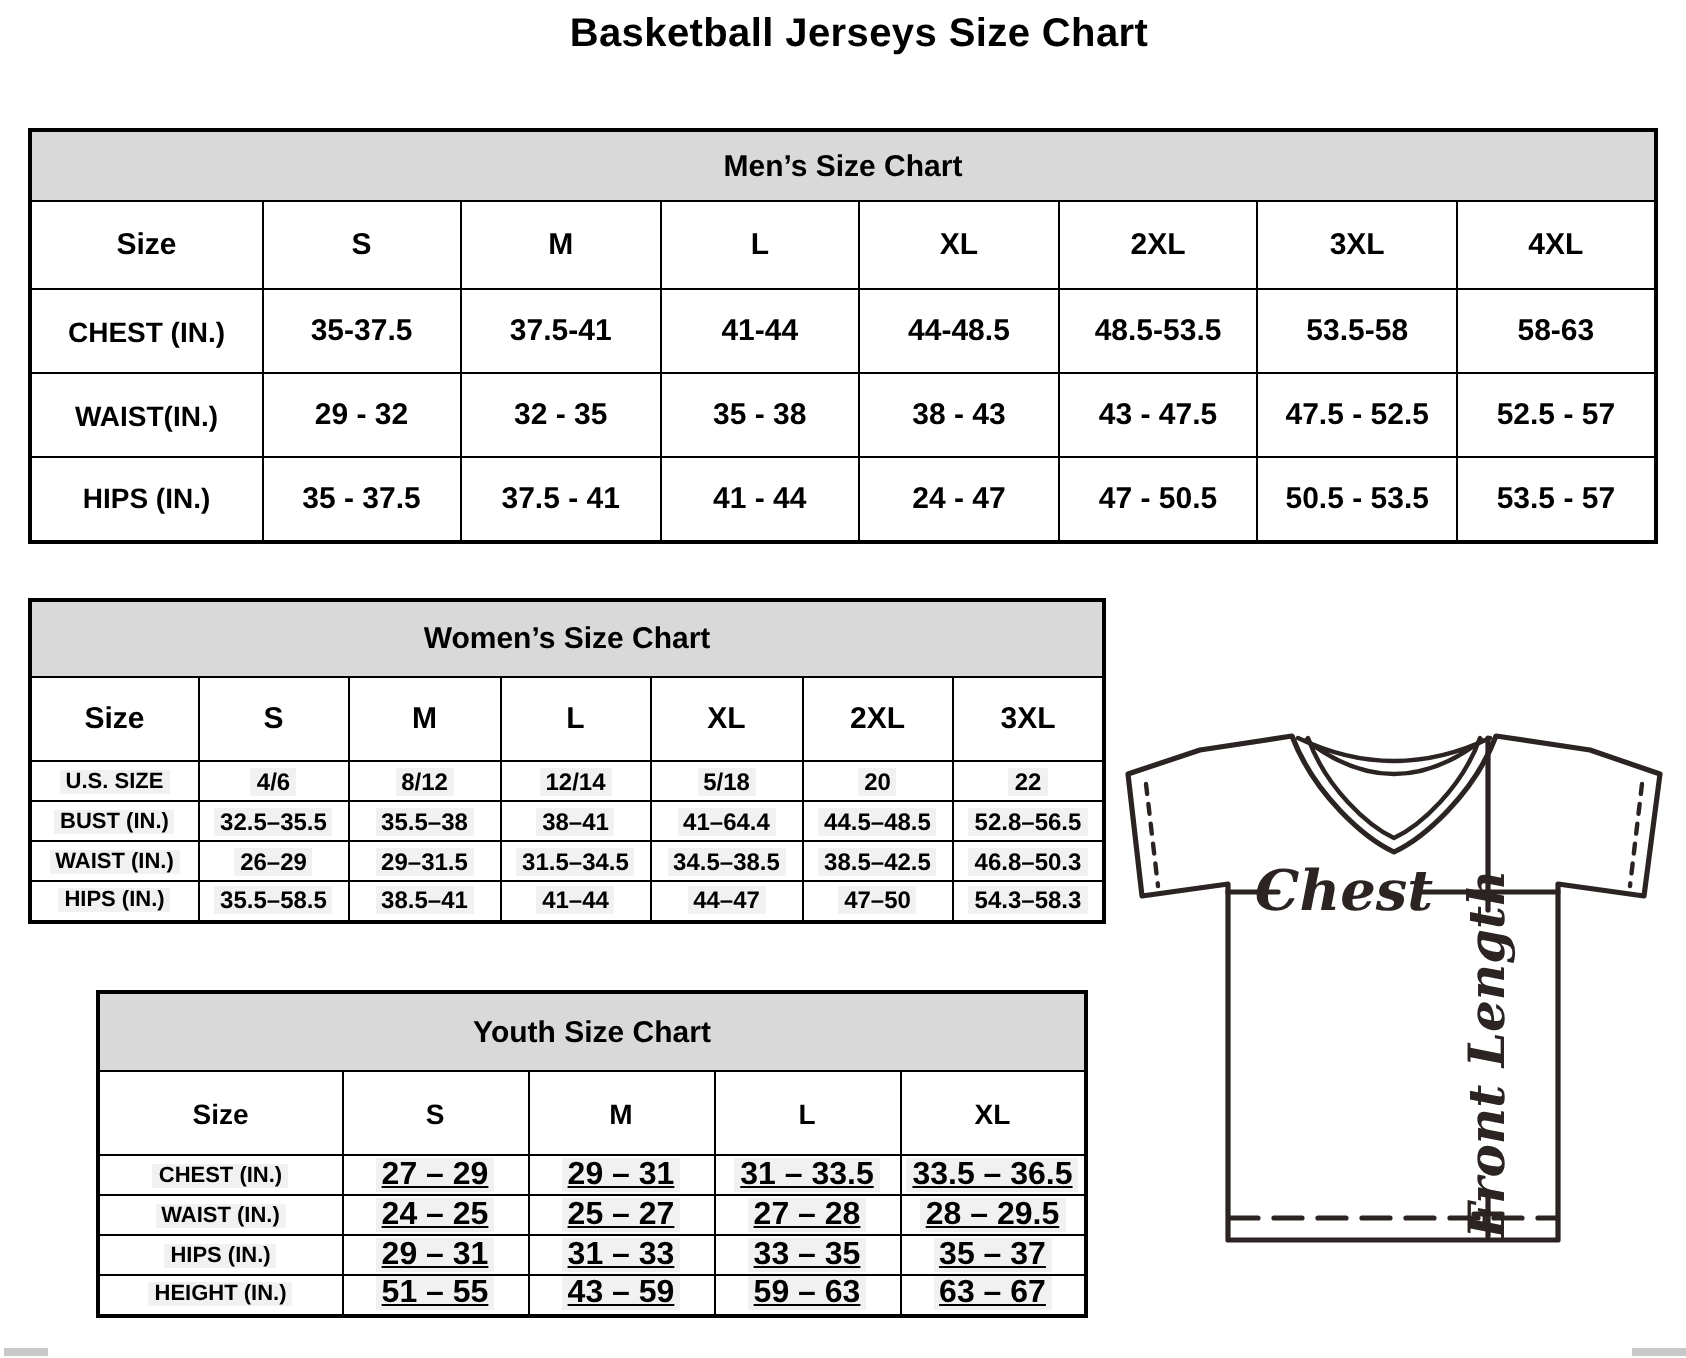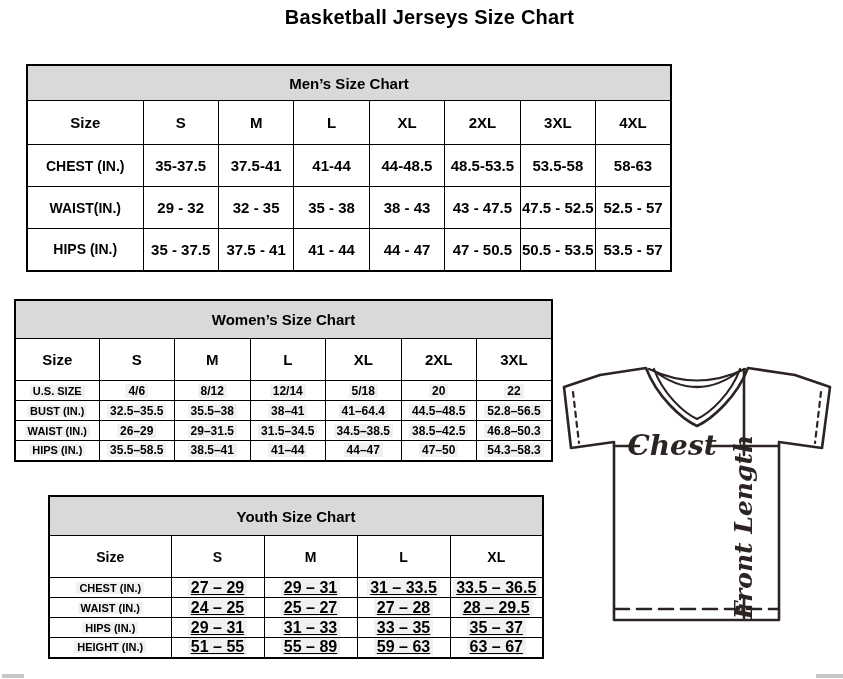--- a/index.html
+++ b/index.html
@@ -6,21 +6,21 @@
   .page{position:relative;width:843px;height:679px;background:#fff;overflow:hidden;
         font-family:"Liberation Sans",sans-serif;color:#000;padding-left:16px;}
   .page-title{position:absolute;left:0;top:6px;width:100%;text-align:center;
               font-size:20px;font-weight:bold;letter-spacing:.2px;}
   table{position:absolute;border-collapse:collapse;table-layout:fixed;
         border:2px solid #000;background:#fff;}
   th,td{border:1px solid #000;text-align:center;vertical-align:middle;
         font-weight:bold;padding:0;}
   .chart-title{background:#d9d9d9;font-size:15px;}
   
-  #mens-table{left:26px;top:64px;width:646px;}
+  #mens-table{left:14px;top:64px;width:815px;}
   #mens-table col.c0{width:116px;}
   #mens-table .chart-title{height:34px;}
   #mens-table .size-header-row th{height:43px;font-size:15px;}
   #mens-table .data-rows tr{height:42px;}
   #mens-table .data-rows th{font-size:14px;}
   #mens-table .data-rows td{font-size:15px;}
   
   #womens-table{left:14px;top:299px;width:539px;}
   #womens-table col.c0{width:84px;}
   #womens-table .chart-title{height:37px;}
@@ -93,21 +93,21 @@
           <td><span>38 - 43</span></td>
           <td><span>43 - 47.5</span></td>
           <td><span>47.5 - 52.5</span></td>
           <td><span>52.5 - 57</span></td>
         </tr>
         <tr>
           <th><span>HIPS (IN.)</span></th>
           <td><span>35 - 37.5</span></td>
           <td><span>37.5 - 41</span></td>
           <td><span>41 - 44</span></td>
-          <td><span>44 - 47</span></td>
+          <td><span>24 - 47</span></td>
           <td><span>47 - 50.5</span></td>
           <td><span>50.5 - 53.5</span></td>
           <td><span>53.5 - 57</span></td>
         </tr>
       </tbody>
   </table>
 
   <table id="womens-table" class="compact">
     <colgroup>
         <col class="c0">
@@ -202,21 +202,21 @@
         <tr>
           <th><span>HIPS (IN.)</span></th>
           <td><span>29 – 31</span></td>
           <td><span>31 – 33</span></td>
           <td><span>33 – 35</span></td>
           <td><span>35 – 37</span></td>
         </tr>
         <tr>
           <th><span>HEIGHT (IN.)</span></th>
           <td><span>51 – 55</span></td>
-          <td><span>55 – 89</span></td>
+          <td><span>43 – 59</span></td>
           <td><span>59 – 63</span></td>
           <td><span>63 – 67</span></td>
         </tr>
       </tbody>
   </table>
 
   <svg class="jersey-svg" width="282" height="274" viewBox="0 0 282 274">
     <g fill="none" stroke="#2b2422" stroke-width="2.6" stroke-linejoin="round" stroke-linecap="round">
 
       <path fill="#ffffff" d="M 88,12 L 42,19 L 6,31 L 13,92 L 56,86 L 56,264 L 221,264 L 221,86 L 264,92 L 272,31 L 237,19 L 190,12

